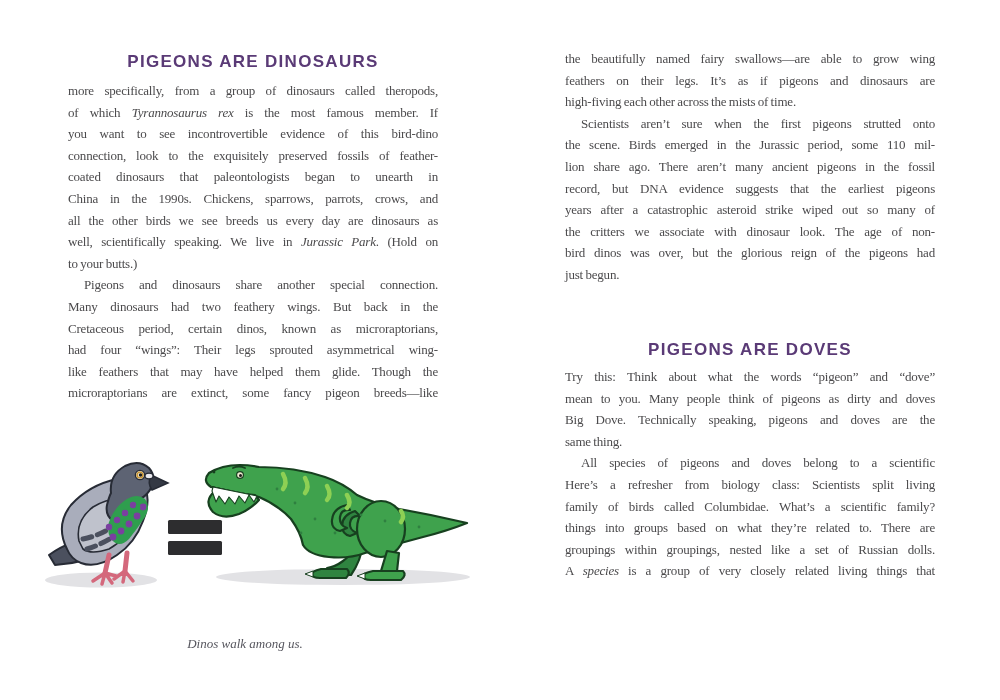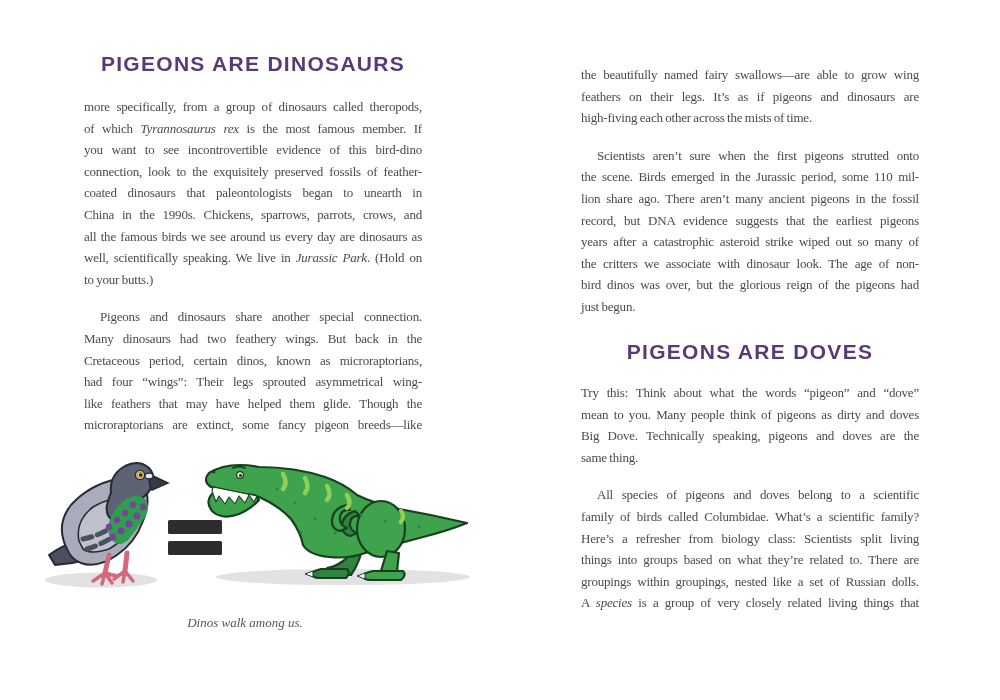--- a/index.html
+++ b/index.html
@@ -6,37 +6,37 @@
   body{width:1000px;height:700px;overflow:hidden;position:relative;
        font-family:"Liberation Serif", serif;}
   .spread{position:absolute;inset:0;background:#ffffff;}
 
   .col{position:absolute;top:0;width:370px;}
   .col-left{left:68px;}
   .col-right{left:565px;}
 
   h2.sect{position:absolute;left:0;width:100%;margin:0;text-align:center;
     font-family:"Liberation Sans", sans-serif;font-weight:bold;
-    font-size:21px;letter-spacing:1.3px;color:var(--heading-purple,#5a3a76);}
+    font-size:17px;letter-spacing:1.3px;color:var(--heading-purple,#5a3a76);}
   .head-left{top:52px;}
   .head-right{top:340px;}
 
   .textblock{position:absolute;left:0;width:100%;color:var(--body-text,#4b4a4c);
     font-size:13px;line-height:21.6px;letter-spacing:-0.2px;word-spacing:-0.6px;}
   .tb-left{top:80px;}
   .tb-right-top{top:48px;}
   .tb-right-bottom{top:366px;}
 
-  .para{margin:16px;}
+  .para{margin:0;}
   .line{text-align:justify;text-align-last:justify;white-space:normal;}
   .line.end{text-align-last:left;}
   .para.indent .line:first-child{text-indent:16px;}
 
   .figure{position:absolute;left:43px;top:441px;width:430px;height:152px;}
-  .caption{position:absolute;left:68px;top:615px;width:354px;text-align:center;
+  .caption{position:absolute;left:68px;top:636px;width:354px;text-align:center;
     font-style:italic;font-size:13px;color:var(--caption-text,#56565e);}
 
   .footer{position:absolute;top:678px;display:flex;align-items:baseline;gap:12px;
     font-family:"Liberation Sans", sans-serif;color:var(--footer-text,#3d3d3f);}
   .footer-left{left:68px;}
   .footer-right{right:65px;text-align:center;}
   .pgnum{font-size:10px;font-weight:bold;letter-spacing:1px;}
   .ftitle{font-size:9px;letter-spacing:1.9px;font-weight:bold;color:#4a4a4c;margin-top:28px;}
   .fslash{font-size:9px;color:var(--footer-slash,#9a9a9e);letter-spacing:1px;}
 
@@ -65,21 +65,21 @@
   <div class="col col-left">
     <h2 class="sect head-left">PIGEONS ARE DINOSAURS</h2>
     <div class="textblock tb-left">
         <div class="para">
           <div class="line">more specifically, from a group of dinosaurs called theropods,</div>
           <div class="line">of which <i>Tyrannosaurus rex</i> is the most famous member. If</div>
           <div class="line">you want to see incontrovertible evidence of this bird-dino</div>
           <div class="line">connection, look to the exquisitely preserved fossils of feather-</div>
           <div class="line">coated dinosaurs that paleontologists began to unearth in</div>
           <div class="line">China in the 1990s. Chickens, sparrows, parrots, crows, and</div>
-          <div class="line">all the famous birds we see around us every day are dinosaurs as</div>
+          <div class="line">all the other birds we see breeds us every day are dinosaurs as</div>
           <div class="line">well, scientifically speaking. We live in <i>Jurassic Park</i>. (Hold on</div>
           <div class="line end">to your butts.)</div>
         </div>
         <div class="para indent">
           <div class="line">Pigeons and dinosaurs share another special connection.</div>
           <div class="line">Many dinosaurs had two feathery wings. But back in the</div>
           <div class="line">Cretaceous period, certain dinos, known as microraptorians,</div>
           <div class="line">had four “wings”: Their legs sprouted asymmetrical wing-</div>
           <div class="line">like feathers that may have helped them glide. Though the</div>
           <div class="line">microraptorians are extinct, some fancy pigeon breeds—like</div>
@@ -211,22 +211,22 @@
     <h2 class="sect head-right">PIGEONS ARE DOVES</h2>
     <div class="textblock tb-right-bottom">
         <div class="para">
           <div class="line">Try this: Think about what the words “pigeon” and “dove”</div>
           <div class="line">mean to you. Many people think of pigeons as dirty and doves</div>
           <div class="line">Big Dove. Technically speaking, pigeons and doves are the</div>
           <div class="line end">same thing.</div>
         </div>
         <div class="para indent">
           <div class="line">All species of pigeons and doves belong to a scientific</div>
+          <div class="line">Here’s a refresher from biology class: Scientists split living</div>
           <div class="line">family of birds called Columbidae. What’s a scientific family?</div>
-          <div class="line">Here’s a refresher from biology class: Scientists split living</div>
           <div class="line">things into groups based on what they’re related to. There are</div>
           <div class="line">groupings within groupings, nested like a set of Russian dolls.</div>
           <div class="line">A <i>species</i> is a group of very closely related living things that</div>
         </div>
       </div>
   </div>
 
   <div class="footer footer-right">
     <span class="ftitle">BASIC PIGEONOLOGY</span>
     <span class="fslash">//</span>

